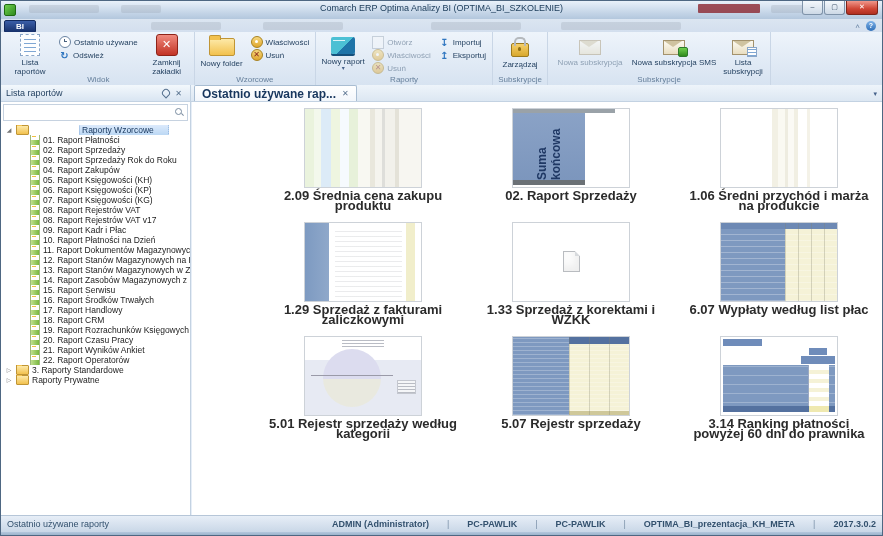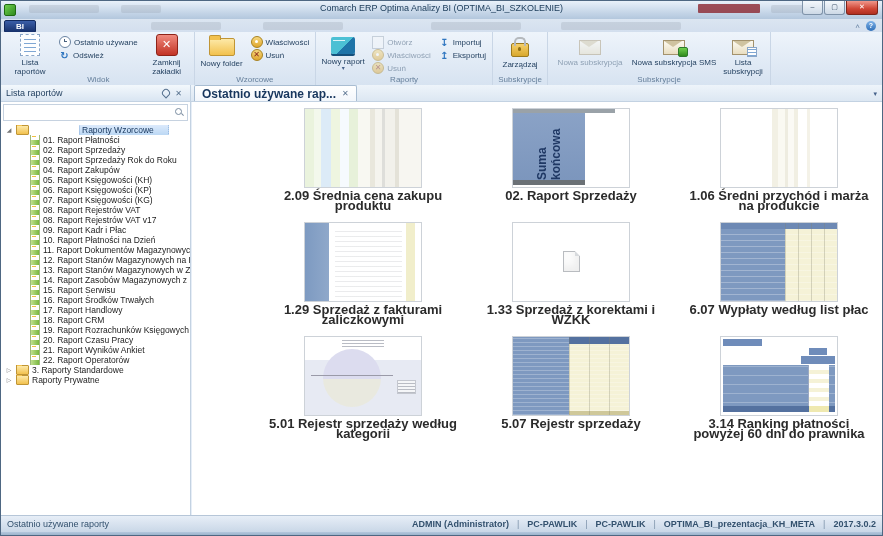--- a/index.html
+++ b/index.html
@@ -192,21 +192,21 @@
   .t-ranking .bot{left:2px;right:2px;bottom:3px;height:6px;background:#54719f;}
   .t-ranking .botv{right:7%;bottom:3px;width:17%;height:6px;background:#efe9b0;}
   .t-ranking .h1{left:2px;top:2px;width:34%;height:7px;background:#6f8cba;}
   .t-ranking .h2{right:9%;top:11px;width:15%;height:7px;background:#6f8cba;}
   .t-ranking .h3{right:2%;top:19px;width:29%;height:8px;background:#6f8cba;}
   
   #status{position:absolute;left:0;right:0;bottom:3px;height:17px;box-sizing:border-box;
     background:linear-gradient(#e7eef7,#c9d7e7);border-top:1px solid #b6c6d8;
     display:flex;align-items:center;padding:0 6px;font-size:9px;color:#33516e;}
   #status-left{flex:1;}
-  #status-right{display:flex;align-items:flex-end;gap:8px;font-weight:bold;}
+  #status-right{display:flex;align-items:flex-end;gap:18px;font-weight:bold;}
   .sep{color:#7d93aa;font-weight:normal;}
   #bottomedge{position:absolute;left:0;right:0;bottom:0;height:3px;background:linear-gradient(#b3c7dd,#9db4cc);}
 </style>
 </head>
 <body>
 
 <div class="window">
 
   <div id="titlebar">
     <span id="app-icon"></span>

